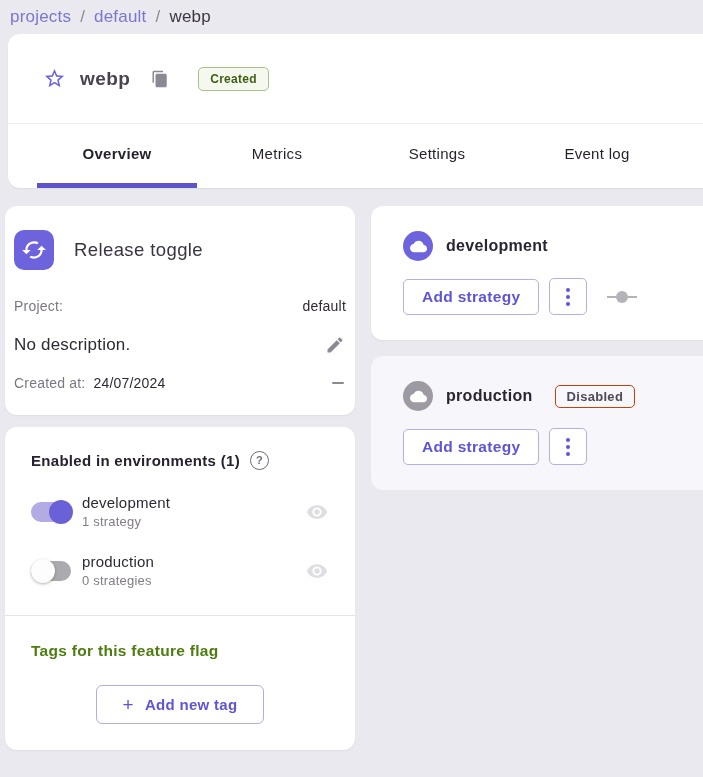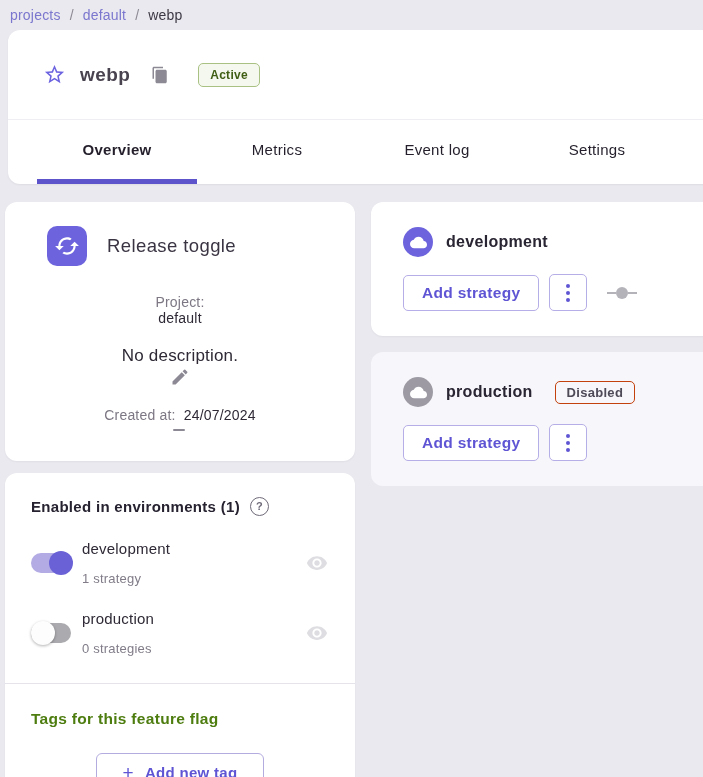--- a/index.html
+++ b/index.html
@@ -4,21 +4,21 @@
 <style>
   * { margin:0; padding:0; box-sizing:border-box; }
   html,body { width:703px; height:777px; overflow:hidden; }
   body {
     background:#eae9ef;
     font-family:"Liberation Sans", sans-serif;
     color:#322d38;
     position:relative;
   }
   
-  .breadcrumb { display:flex; align-items:center; gap:9px; padding:7px 0 7px 10px; font-size:14px; letter-spacing:.2px;text-align:center; }
+  .breadcrumb { display:flex; align-items:center; gap:9px; padding:7px 0 7px 10px; font-size:17px; letter-spacing:.2px;text-align:center; }
   .crumb-link { color:#7b76ce; cursor:pointer; }
   .crumb-sep { color:#8d8994; }
   .crumb-current { color:#3c3744; }
 
   
   .header-card {
     background:#fff; margin-left:8px; margin-right:-14px;
     border-radius:12px; box-shadow:0 1px 2px rgba(40,35,70,.06);
   }
   .title-row { height:90px; display:flex; align-items:center; padding-left:34px; gap:14px; border-bottom:1px solid #efeef2; }
@@ -36,25 +36,25 @@
   }
   .tab.active { font-weight:bold; border-bottom-color:#5d54cb; }
 
   
   .main { display:flex; gap:16px; padding:18px 0 0 5px; }
   .col-left { width:350px; flex:none; }
   .col-right { flex:1; margin-right:-14px; }
   .card { background:#fff; border-radius:12px; box-shadow:0 1px 2px rgba(40,35,70,.05); }
 
   
-  .info-card { padding:24px 42px 24px; }
+  .info-card { padding:24px 9px 24px; }
   .info-head { display:flex; align-items:center; gap:20px; }
   .type-icon { width:40px; height:40px; border-radius:10px; background:#6c63dd; display:flex; align-items:center; justify-content:center; flex:none; }
   .type-label { font-size:18.5px; color:#3a3442; letter-spacing:.4px; }
-  .info-row { display:flex; align-items:center; justify-content:space-between;flex-direction:column; }
+  .info-row { display:flex; align-items:center; justify-content:space-between; }
   .row-project { margin-top:28px; }
   .row-desc { margin-top:20px; }
   .row-created { margin-top:19px; }
   .lbl { font-size:14px; color:#7c7783; letter-spacing:.2px; }
   .val { font-size:14px; color:#2e2935; letter-spacing:.2px; }
   .desc-text { font-size:17px; color:#2e2935; letter-spacing:.2px; }
   .edit-btn { width:22px; height:22px; display:flex; align-items:center; justify-content:center; cursor:pointer; }
   .created-group { display:flex; align-items:center; gap:8px; }
   .minus-btn { width:14px; height:14px; display:flex; align-items:center; cursor:pointer; }
   .minus-bar { width:12px; height:2px; background:#8d8994; border-radius:1px; }
@@ -62,21 +62,21 @@
   
   .env-card { margin-top:12px; }
   .env-section { padding:24px 26px 27px; }
   .env-title-row { display:flex; align-items:center; gap:10px; }
   .env-title { font-size:15px; font-weight:bold; color:#272230; letter-spacing:.3px; }
   .help-btn { width:19px; height:19px; border:1.6px solid #6f6a78; border-radius:50%; display:flex; align-items:center; justify-content:center; cursor:pointer; }
   .help-glyph { font-size:11px; color:#6f6a78; font-weight:bold; line-height:1; }
   .env-row { display:flex; align-items:center; margin-top:24px; }
   .env-row-labels { margin-left:9px; }
   .env-name { font-size:15px; color:#2e2935; letter-spacing:.2px; }
-  .env-strategies { font-size:13px; color:#817c88; margin-top:14px; letter-spacing:.2px; }
+  .env-strategies { font-size:13px; color:#817c88; margin-top:3px; letter-spacing:.2px; }
   .eye-btn { margin-left:auto; width:24px; height:24px; display:flex; align-items:center; justify-content:center; cursor:pointer; }
   
   .switch { position:relative; width:42px; height:24px; cursor:pointer; flex:none; }
   .switch .track { position:absolute; left:0; top:2px; width:40px; height:20px; border-radius:10px; }
   .switch .thumb { position:absolute; top:0; width:24px; height:24px; border-radius:50%; }
   .switch.on .track { background:#b2abe4; }
   .switch.on .thumb { right:0; background:#6a61d6; }
   .switch.off .track { background:#ababaf; }
   .switch.off .thumb { left:0; background:#fdfdfd; box-shadow:0 1px 3px rgba(0,0,0,.3); }
 
@@ -137,27 +137,27 @@
       <svg width="23" height="23" viewBox="0 0 24 24" fill="#6c63e0">
         <path d="M22 9.24l-7.19-.62L12 2 9.19 8.63 2 9.24l5.46 4.73L5.82 21 12 17.27 18.18 21l-1.63-7.03L22 9.24zM12 15.4l-3.76 2.27 1-4.28-3.32-2.88 4.38-.38L12 6.1l1.71 4.04 4.38.38-3.32 2.88 1 4.28L12 15.4z"></path>
       </svg>
     </span>
     <h1 class="feature-title">webp</h1>
     <span class="copy-btn">
       <svg width="18" height="18" viewBox="0 0 24 24" fill="#8d8994">
         <path d="M16 1H4c-1.1 0-2 .9-2 2v14h2V3h12V1zm3 4H8c-1.1 0-2 .9-2 2v14c0 1.1.9 2 2 2h11c1.1 0 2-.9 2-2V7c0-1.1-.9-2-2-2z"></path>
       </svg>
     </span>
-    <span class="badge-active">Active</span>
+    <span class="badge-active">Created</span>
   </div>
   <div class="tabs-row">
     <div class="tab active">Overview</div>
     <div class="tab">Metrics</div>
+    <div class="tab">Settings</div>
     <div class="tab">Event log</div>
-    <div class="tab">Settings</div>
   </div>
 </header>
 
 <main class="main">
 
   <div class="col-left">
 
     <section class="card info-card">
       <div class="info-head">
         <span class="type-icon">

